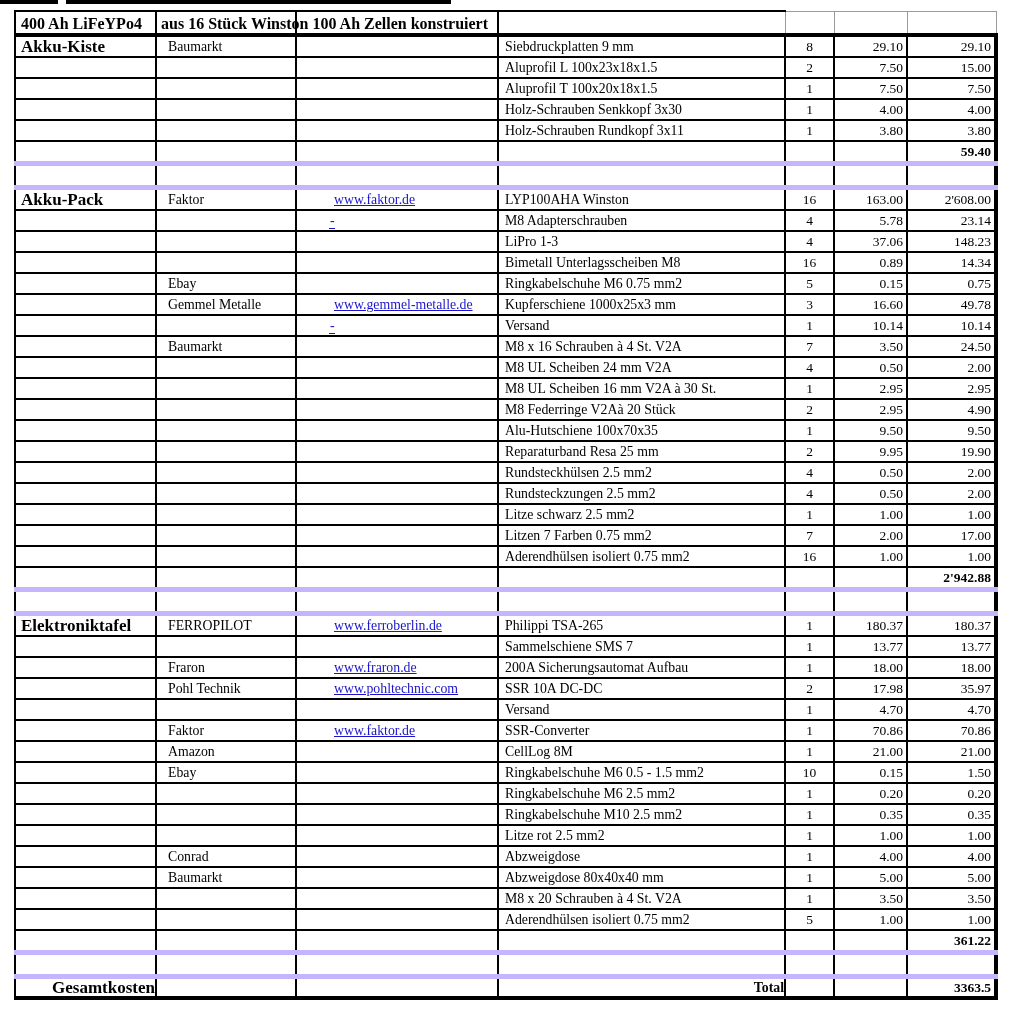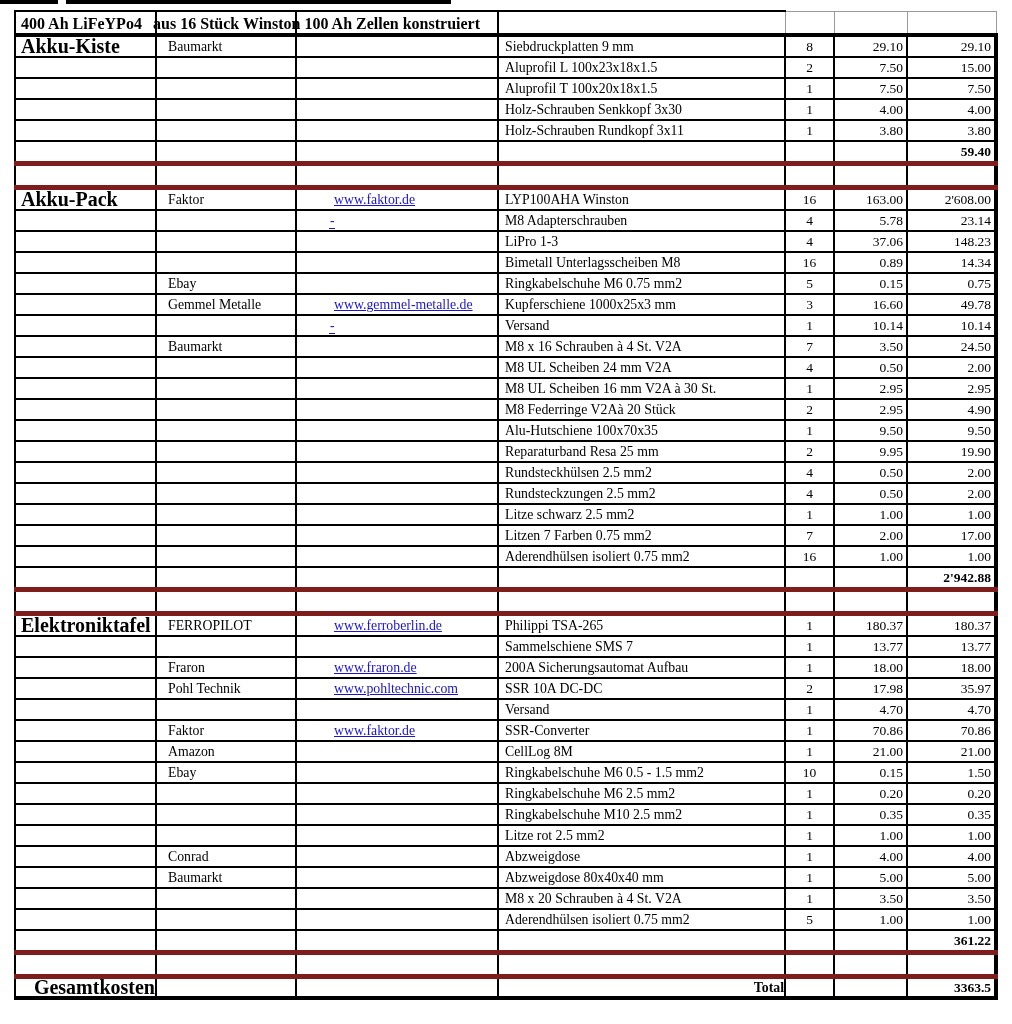--- a/index.html
+++ b/index.html
@@ -21,42 +21,42 @@
     font-size:13.8px; white-space:nowrap; overflow:visible;
   }
   td:last-child { border-right:4px solid #000; }
 
   tr.title-row td { height:21px; border-bottom:4px solid #000; }
   tr.title-row td.gray {
     border-top:1px solid #9a9a9a; border-left:1px solid #9a9a9a;
   }
   tr.title-row td.gray:last-child { border-right:1px solid #9a9a9a; }
 
-  tr.sec-end td { border-bottom:5px solid #7f1d1d; }
+  tr.sec-end td { border-bottom:5px solid #c4b5fd; }
   tr.grand td { border-bottom:4px solid #000; height:17px; line-height:17px;text-align:right; }
 
-  .cat  { font-weight:bold; padding-left:5px; font-size:20px; }
+  .cat  { font-weight:bold; padding-left:5px; font-size:17px; }
   .sup  { padding-left:11px; }
   .item { padding-left:6px; }
   .qty  { text-align:center; font-size:13.5px; }
   .num  { text-align:right; padding-right:3px; font-size:13.5px; }
   .bold { font-weight:bold; }
 
   .link {
     color:var(--link-color,#1a14cc);
     text-decoration:underline; padding-left:5px;margin-left:32px;
   }
   .link.dash { text-decoration:none; border-bottom:1px solid var(--link-color,#1a14cc); padding-left:1px; }
 
   .title-overlay {
     position:absolute; top:14px; font-weight:bold; font-size:16px;
     white-space:nowrap; line-height:20px;
   }
   .title-overlay.left  { left:21px; }
-  .title-overlay.right { left:153px; }
+  .title-overlay.right { left:161px; }
 </style>
 </head>
 <body>
 
 <div class="canvas">
   <div class="topbar seg-a"></div>
   <div class="topbar seg-b"></div>
 
   <table class="costs">
     <colgroup>

